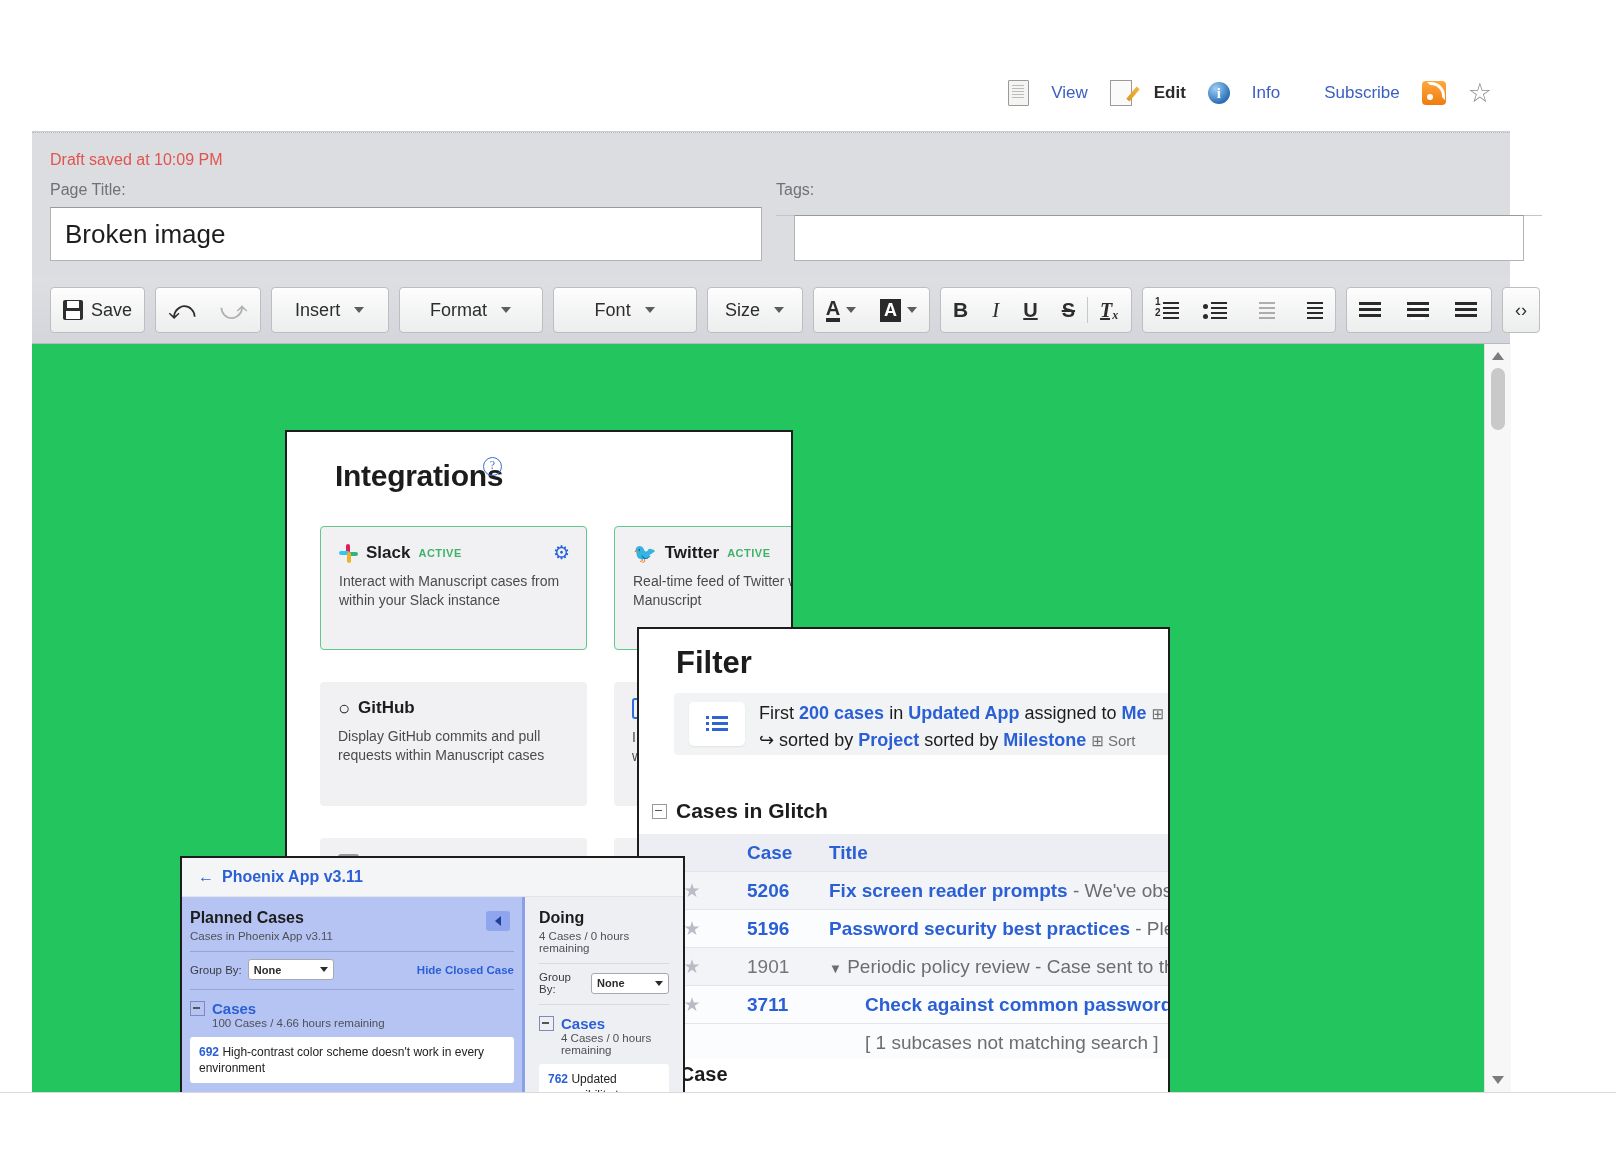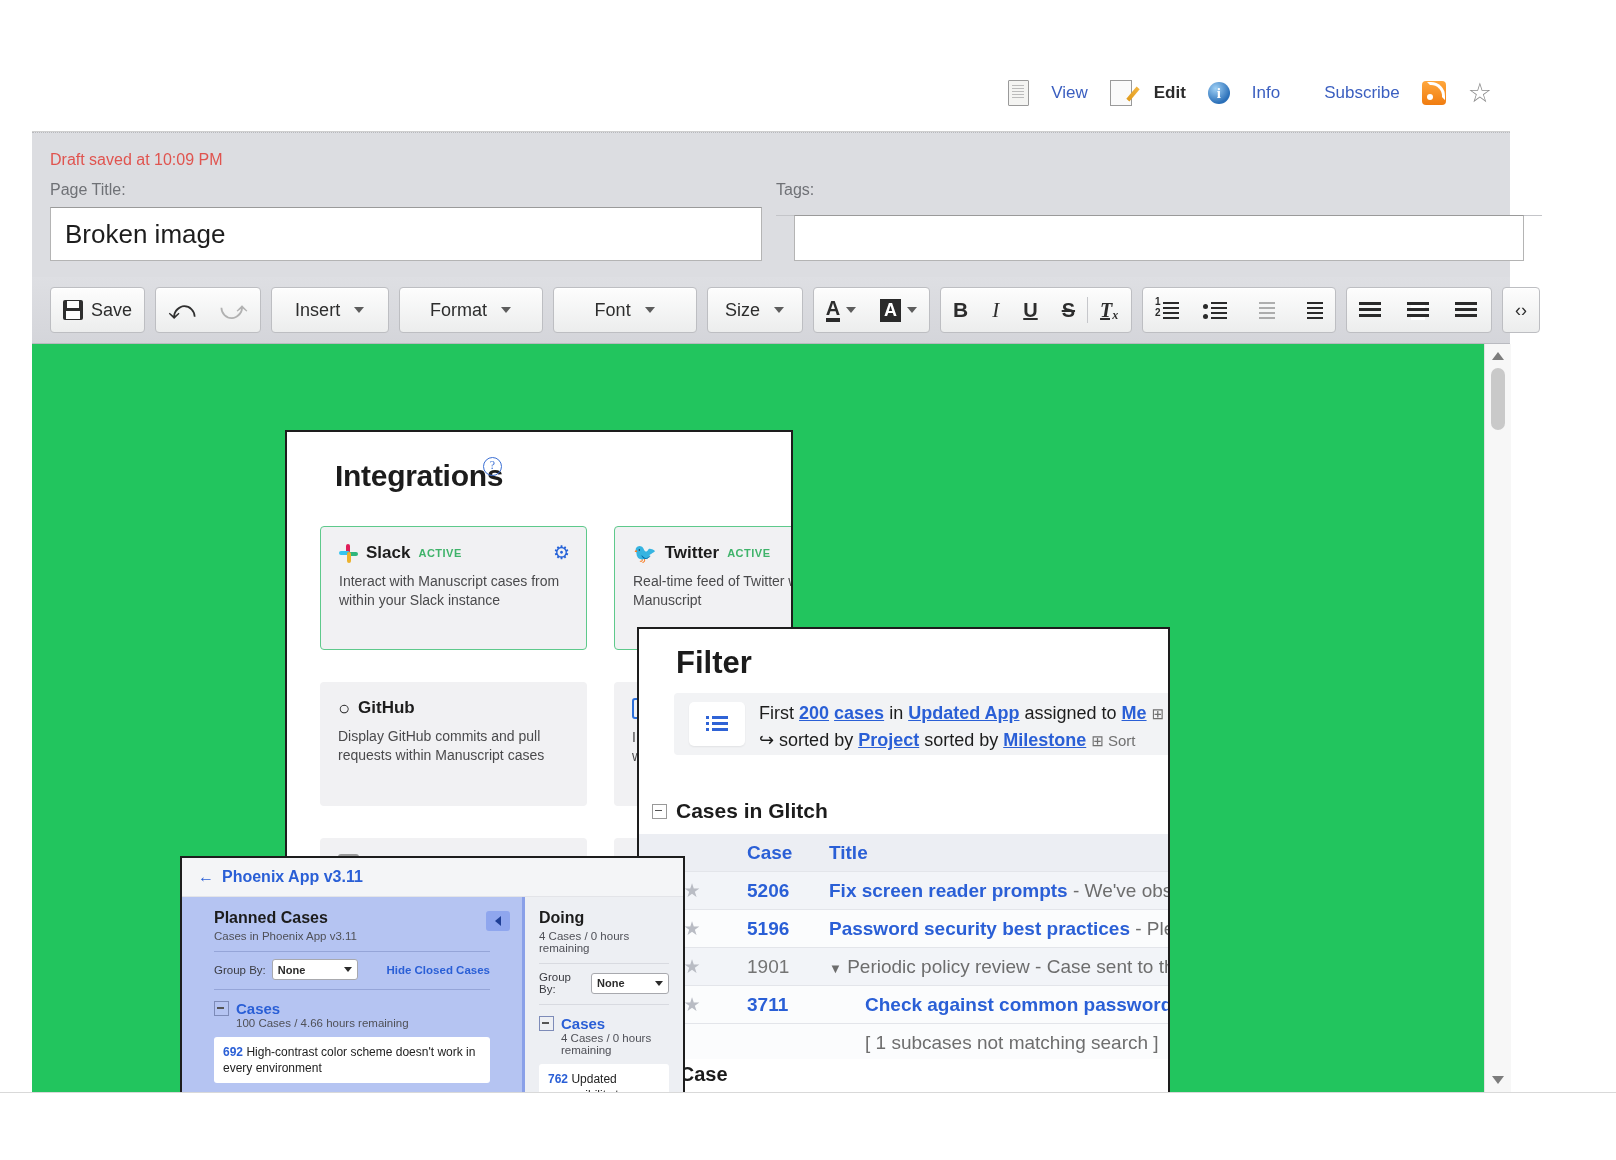--- a/index.html
+++ b/index.html
@@ -173,21 +173,21 @@
   .f-box{position:absolute;left:35px;top:64px;width:520px;height:62px;background:#f2f3f5;border-radius:4px;}
   .f-icbox{position:absolute;left:15px;top:9px;width:56px;height:44px;background:#fff;border-radius:5px;
     display:flex;align-items:center;justify-content:center;box-shadow:0 1px 2px rgba(0,0,0,.07);}
   .f-listic{width:22px;height:16px;position:relative;}
   .f-listic:before{content:"";position:absolute;right:0;top:0;width:16px;height:3px;background:#2f63d6;
     box-shadow:0 6px 0 #2f63d6,0 12px 0 #2f63d6;}
   .f-listic:after{content:"";position:absolute;left:0;top:0;width:3px;height:3px;background:#2f63d6;
     box-shadow:0 6px 0 #2f63d6,0 12px 0 #2f63d6;}
   .f-line1{position:absolute;left:85px;top:10px;font-size:18px;color:#1c1c1c;white-space:nowrap;}
   .f-line2{position:absolute;left:85px;top:36px;font-size:18px;color:#1c1c1c;white-space:nowrap;}
-  .f-link{color:#2a5fd6;text-decoration:underline;font-weight:bold;}
+  .f-link{color:#2a5fd6;font-weight:bold;}
   .f-grid{color:#707070;font-size:15px;}
   .f-sec{position:absolute;left:13px;top:170px;font-size:21px;font-weight:bold;color:#1c1c1c;
     display:flex;align-items:center;gap:9px;}
   .minus{width:13px;height:13px;border:1px solid #999;display:inline-block;position:relative;}
   .minus:before{content:"";position:absolute;left:2px;top:5px;width:7px;height:1.5px;background:#555;}
   .ftable{position:absolute;left:0;top:205px;width:533px;}
   .ftr{display:flex;align-items:center;height:37px;font-size:19px;border-bottom:1px solid #e3e5ea;}
   .fth{background:#eceef3;font-weight:bold;color:#2a5fd6;}
   .fc-a{width:34px;}.fc-b{width:38px;}.fc-c{width:28px;}
   .fc-case{width:76px;padding-left:8px;}
@@ -206,21 +206,21 @@
 
   
   .win-kanban{
     position:absolute;left:148px;top:512px;width:505px;height:260px;
     background:#fff;border:2px solid #1d1d1d;box-sizing:border-box;z-index:4;overflow:hidden;
   }
   .k-head{height:38px;background:#f4f5f7;display:flex;align-items:center;padding-left:16px;
     font-size:16px;color:#2a5fd6;font-weight:bold;gap:8px;border-bottom:1px solid #e3e4e8;}
   .k-cols{display:flex;height:218px;}
   .k-col{position:relative;box-sizing:border-box;}
-  .k-col1{width:340px;background:#b5c4f2;padding:12px 32px;}
+  .k-col1{width:340px;background:#b5c4f2;padding:12px 8px;}
   .k-col2{width:161px;background:#edeff3;padding:12px 14px;border-left:3px solid #8aa0e8;}
   .k-h{font-size:16px;font-weight:bold;color:#1c1c1c;}
   .k-sub{font-size:11.5px;color:#4f5057;margin-top:3px;}
   .k-rule{height:1px;background:rgba(90,110,170,.35);margin:9px 0 7px;}
   .k-rule2{height:1px;background:#d8dae0;margin:9px 0 7px;}
   .k-grp{display:flex;align-items:center;font-size:11.5px;color:#3a3b41;gap:6px;}
   .k-sel{background:#fff;border:1px solid #a8a9ae;border-radius:3px;height:19px;width:74px;
     display:flex;align-items:center;justify-content:space-between;padding:0 5px;font-size:11px;
     font-weight:bold;color:#2b2b2b;}
   .k-sel .tri{width:0;height:0;border-left:4px solid transparent;border-right:4px solid transparent;
@@ -547,21 +547,21 @@
           <div class="k-collapse">
               <i></i>
             </div>
           <div class="k-rule"></div>
           <div class="k-grp">
             <span>Group By:</span>
             <span class="k-sel">
               <span>None</span>
               <i class="tri"></i>
             </span>
-            <span class="k-hide">Hide Closed Cases</span>
+            <span class="k-hide">Hide Closed Case</span>
           </div>
           <div class="k-rule"></div>
           <div class="k-cases">
             <span class="minus"></span>
             <span>Cases</span>
           </div>
           <div class="k-count">100 Cases / 4.66 hours remaining</div>
           <div class="k-card">
             <b>692</b>
             <span>High-contrast color scheme doesn't work in every environment</span>

